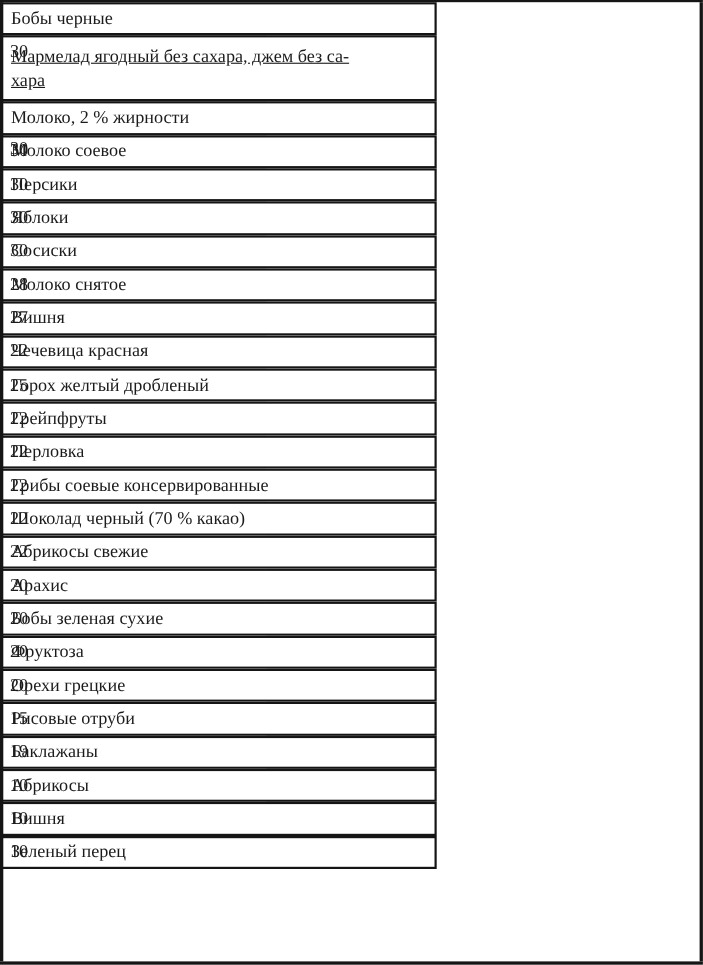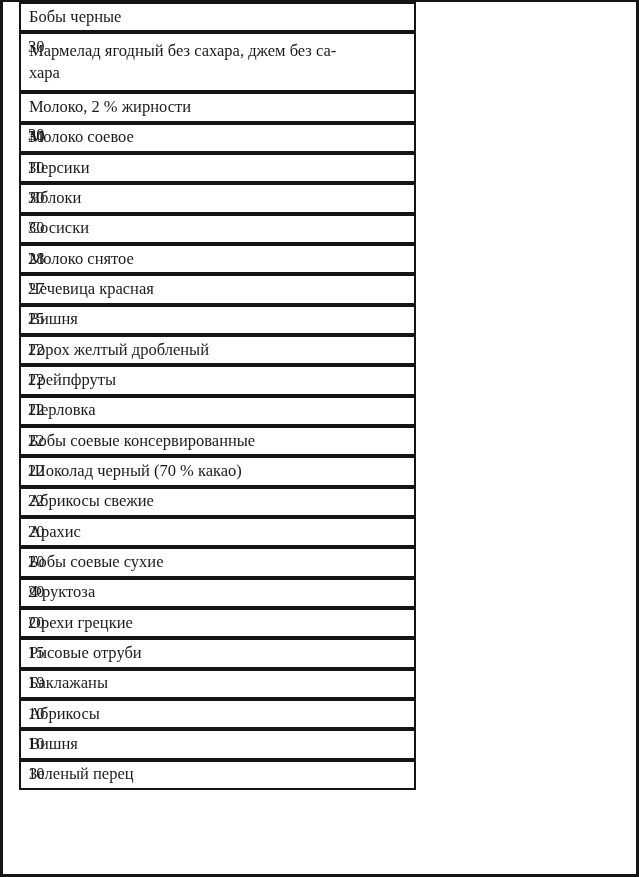--- a/index.html
+++ b/index.html
@@ -21,21 +21,20 @@
     border: 2px solid #151515;
     background: #ffffff;
     font-size: 16.5px;
     line-height: 1.26;
     color: #1b1b1b;
     padding: 2px 0 2px 8px;
     display: flex;
     align-items: center;
     overflow: hidden;
     white-space: pre-line;
-    margin-left: 19px;
   }
 
   .cell-name {
     width: 397px;
     min-width: 397px;
   }
 
   .cell-value {
     width: 242px;
     min-width: 242px;
@@ -46,20 +45,21 @@
   .row-std { height: 30.33px; }
   .row-std .cell { height: 30.33px; }
 
   
   .row-tall { height: 60px; }
   .row-tall .cell { height: 60px; }
   .row-tall .cell-name {
     align-items: center;
     line-height: 1.33;
     padding-top: 1px;
+    text-decoration: underline;
   }
   
   .row-tall .cell-value {
     align-items: flex-end;
     padding-bottom: 5px;
   }
 
   
   #table-frame {
     width: 639px;
@@ -122,57 +122,57 @@
       </div>
       <div class="row row-std">
         <div class="cell cell-name">Сосиски</div>
         <div class="cell cell-value">28</div>
       </div>
       <div class="row row-std">
         <div class="cell cell-name">Молоко снятое</div>
         <div class="cell cell-value">27</div>
       </div>
       <div class="row row-std">
+        <div class="cell cell-name">Вишня</div>
+        <div class="cell cell-value">22</div>
+      </div>
+      <div class="row row-std">
         <div class="cell cell-name">Чечевица красная</div>
         <div class="cell cell-value">25</div>
       </div>
       <div class="row row-std">
-        <div class="cell cell-name">Вишня</div>
-        <div class="cell cell-value">22</div>
-      </div>
-      <div class="row row-std">
         <div class="cell cell-name">Горох желтый дробленый</div>
         <div class="cell cell-value">22</div>
       </div>
       <div class="row row-std">
         <div class="cell cell-name">Грейпфруты</div>
         <div class="cell cell-value">22</div>
       </div>
       <div class="row row-std">
         <div class="cell cell-name">Перловка</div>
         <div class="cell cell-value">22</div>
       </div>
       <div class="row row-std">
-        <div class="cell cell-name">Бобы соевые консервированные</div>
+        <div class="cell cell-name">Грибы соевые консервированные</div>
         <div class="cell cell-value">22</div>
       </div>
       <div class="row row-std">
         <div class="cell cell-name">Шоколад черный (70 % какао)</div>
         <div class="cell cell-value">22</div>
       </div>
       <div class="row row-std">
         <div class="cell cell-name">Абрикосы свежие</div>
         <div class="cell cell-value">20</div>
       </div>
       <div class="row row-std">
         <div class="cell cell-name">Арахис</div>
         <div class="cell cell-value">20</div>
       </div>
       <div class="row row-std">
-        <div class="cell cell-name">Бобы соевые сухие</div>
+        <div class="cell cell-name">Бобы зеленая сухие</div>
         <div class="cell cell-value">20</div>
       </div>
       <div class="row row-std">
         <div class="cell cell-name">Фруктоза</div>
         <div class="cell cell-value">20</div>
       </div>
       <div class="row row-std">
         <div class="cell cell-name">Орехи грецкие</div>
         <div class="cell cell-value">15</div>
       </div>

